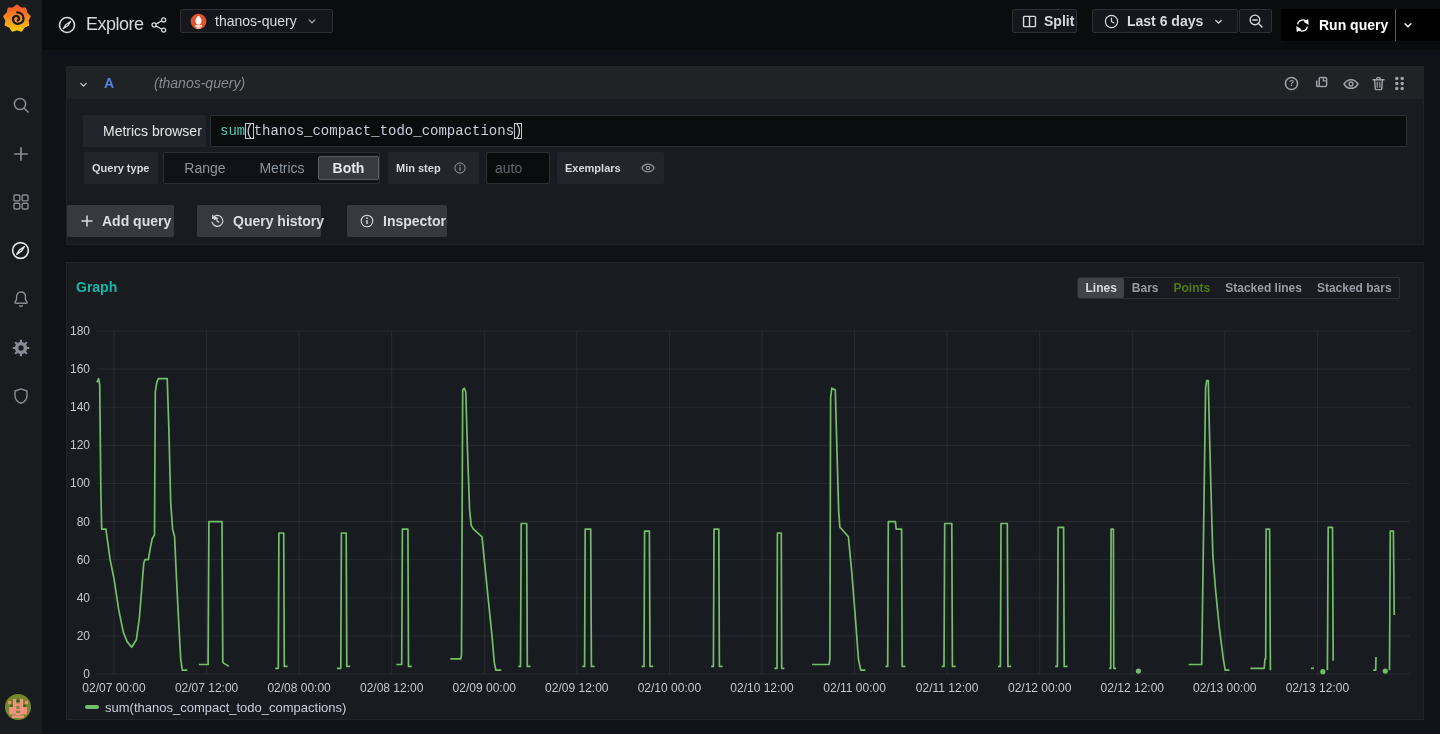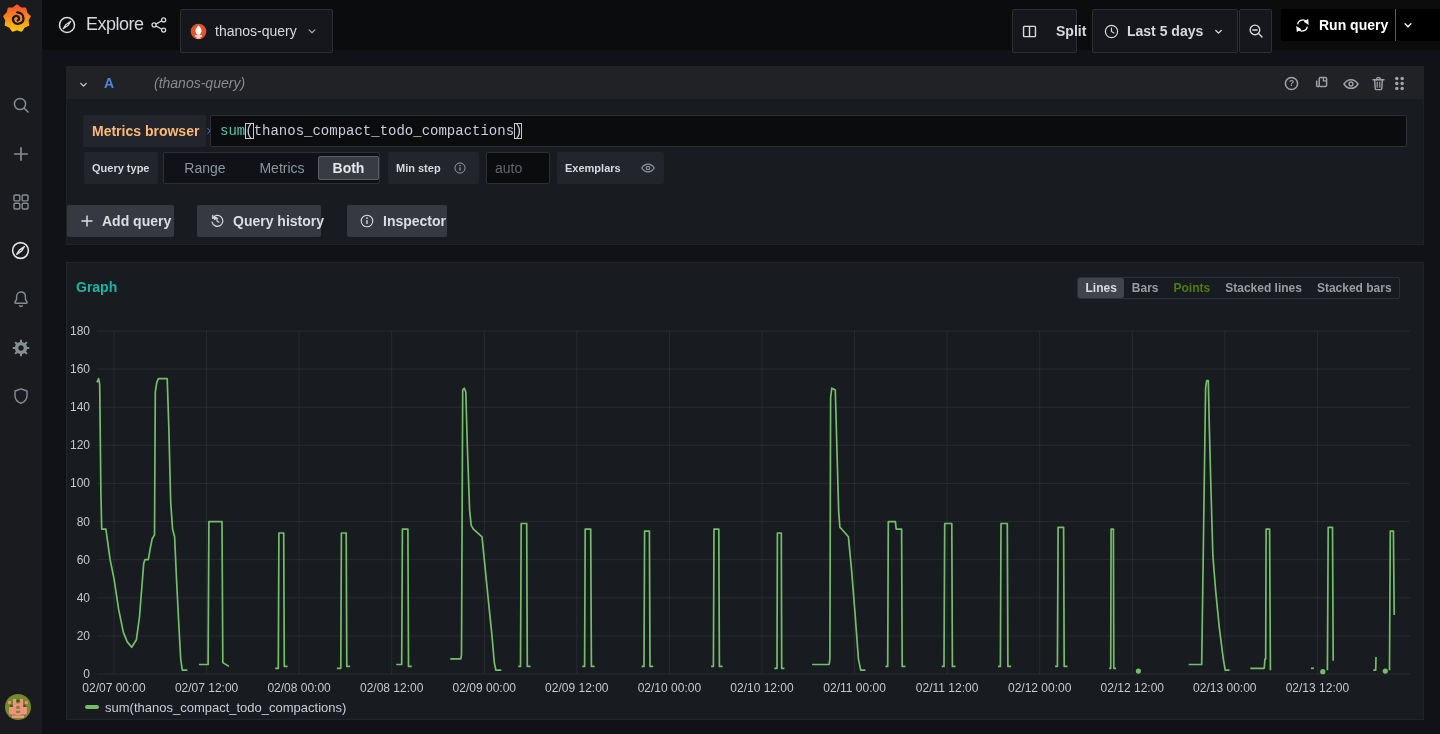--- a/index.html
+++ b/index.html
@@ -2,21 +2,21 @@
 <html><head><meta charset="utf-8"><style>
 *{margin:0;padding:0;box-sizing:border-box}
 html,body{width:1440px;height:734px;overflow:hidden;background:#111217;
  font-family:"Liberation Sans",sans-serif;-webkit-font-smoothing:antialiased}
 .abs{position:absolute}
 .ax{font-family:"Liberation Sans",sans-serif;font-size:12px;fill:#C7C8CE}
 .chip{position:absolute;height:32px;background:#22252B;border-radius:2px;color:#D8D9DD;
  font-size:11px;font-weight:bold;display:flex;align-items:center;white-space:nowrap}
 .btn{position:absolute;height:32px;background:#36393F;border-radius:2px;color:#DCDDE1;
  font-size:14px;font-weight:bold;display:flex;align-items:center;white-space:nowrap}
-.tbtn{position:absolute;height:44px;border:1px solid #2C3036;border-radius:2px;color:#D8D9DD;
+.tbtn{position:absolute;height:24px;border:1px solid #2C3036;border-radius:2px;color:#D8D9DD;
  font-size:14px;font-weight:bold;display:flex;align-items:center;background:#16171C;white-space:nowrap}
 </style></head>
 <body>
 
 <div class="abs" style="left:42px;top:0;width:1398px;height:50px;background:#0B0C0E"></div>
 
 <div class="abs" style="left:0;top:0;width:42px;height:734px;background:#191B1F"></div>
 <div class="abs" style="left:3px;top:4px;width:29px;height:29px"><svg width="29" height="29" viewBox="0 0 27 28" style="">
       <defs>
         <linearGradient id="glg" x1="0" y1="0" x2="0" y2="1">
@@ -108,28 +108,28 @@
       </svg></div>
 </div>
 
 <div class="tbtn" style="left:1012px;top:9px;width:65px">
   <div style="margin-left:8px;width:17px;height:17px"><svg width="17" height="17" viewBox="0 0 24 24" style="">
         <g fill="none" stroke="#D8D9DD" stroke-width="2">
           <rect x="3.6" y="4.8" width="16.8" height="14.4" rx="1.2"></rect>
           <path d="M12 4.8v14.4"></path>
         </g>
       </svg></div>
-  <span style="margin-left:18px">Split</span>
+  <span style="margin-left:6px">Split</span>
 </div>
 <div class="tbtn" style="left:1092px;top:9px;width:146px">
   <div style="margin-left:10px;width:17px;height:17px"><svg width="17" height="17" viewBox="0 0 24 24" style="">
         <circle cx="12" cy="12" r="8.6" fill="none" stroke="#D8D9DD" stroke-width="1.7"></circle>
         <path d="M12 7.2V12l3.4 2" fill="none" stroke="#D8D9DD" stroke-width="1.7" stroke-linecap="round"></path>
       </svg></div>
-  <span style="margin-left:7px">Last 5 days</span>
+  <span style="margin-left:7px">Last 6 days</span>
   <div style="margin-left:9px;width:13px;height:13px"><svg width="13" height="13" viewBox="0 0 24 24" style="">
         <path d="M7 10l5 5 5-5" fill="none" stroke="#D8D9DD" stroke-width="2.4" stroke-linecap="round" stroke-linejoin="round"></path>
       </svg></div>
 </div>
 <div class="tbtn" style="left:1239px;top:9px;width:33px">
   <div style="margin-left:7px;width:18px;height:18px"><svg width="18" height="18" viewBox="0 0 24 24" style="">
         <g stroke="#D8D9DD" stroke-width="1.8" fill="none" stroke-linecap="round">
           <circle cx="10.6" cy="10.6" r="6.4"></circle>
           <path d="M15.4 15.4 L20 20 M7.7 10.6h5.8"></path>
         </g>
@@ -187,21 +187,21 @@
         <circle cx="8.2" cy="4.8" r="2.5"></circle>
         <circle cx="8.2" cy="12" r="2.5"></circle>
         <circle cx="8.2" cy="19.2" r="2.5"></circle>
         <circle cx="15.8" cy="4.8" r="2.5"></circle>
         <circle cx="15.8" cy="12" r="2.5"></circle>
         <circle cx="15.8" cy="19.2" r="2.5"></circle>
       </g>
     </svg></div>
 
 <div class="chip" style="left:83px;top:115px;width:123px">
-  <span style="margin-left:9px;font-size:14px;font-weight:700;color:#fdba74">Metrics browser</span>
+  <span style="margin-left:20px;font-size:14px;font-weight:400;color:#e5e5e5">Metrics browser</span>
   <div style="margin-left:4px;width:12px;height:12px"><svg width="12" height="12" viewBox="0 0 24 24" style="">
         <path d="M9.5 7l5 5-5 5" fill="none" stroke="#4D82F5" stroke-width="2" stroke-linecap="round" stroke-linejoin="round"></path>
       </svg></div>
 </div>
 <div class="abs" style="left:210px;top:115px;width:1197px;height:32px;background:#0B0C0E;border:1px solid #2C3036;border-radius:2px;
   font-family:'Liberation Mono',monospace;font-size:14px;line-height:30px;color:#CCCCDC;padding-left:9px">
   <span style="color:#4EC9B0">sum</span><span style="outline:1px solid #C7C8CE;outline-offset:-1px">(</span>thanos_compact_todo_compactions<span style="outline:1px solid #C7C8CE;outline-offset:-1px">)</span>
 </div>
 
 <div class="chip" style="left:84px;top:152px;width:74px">

